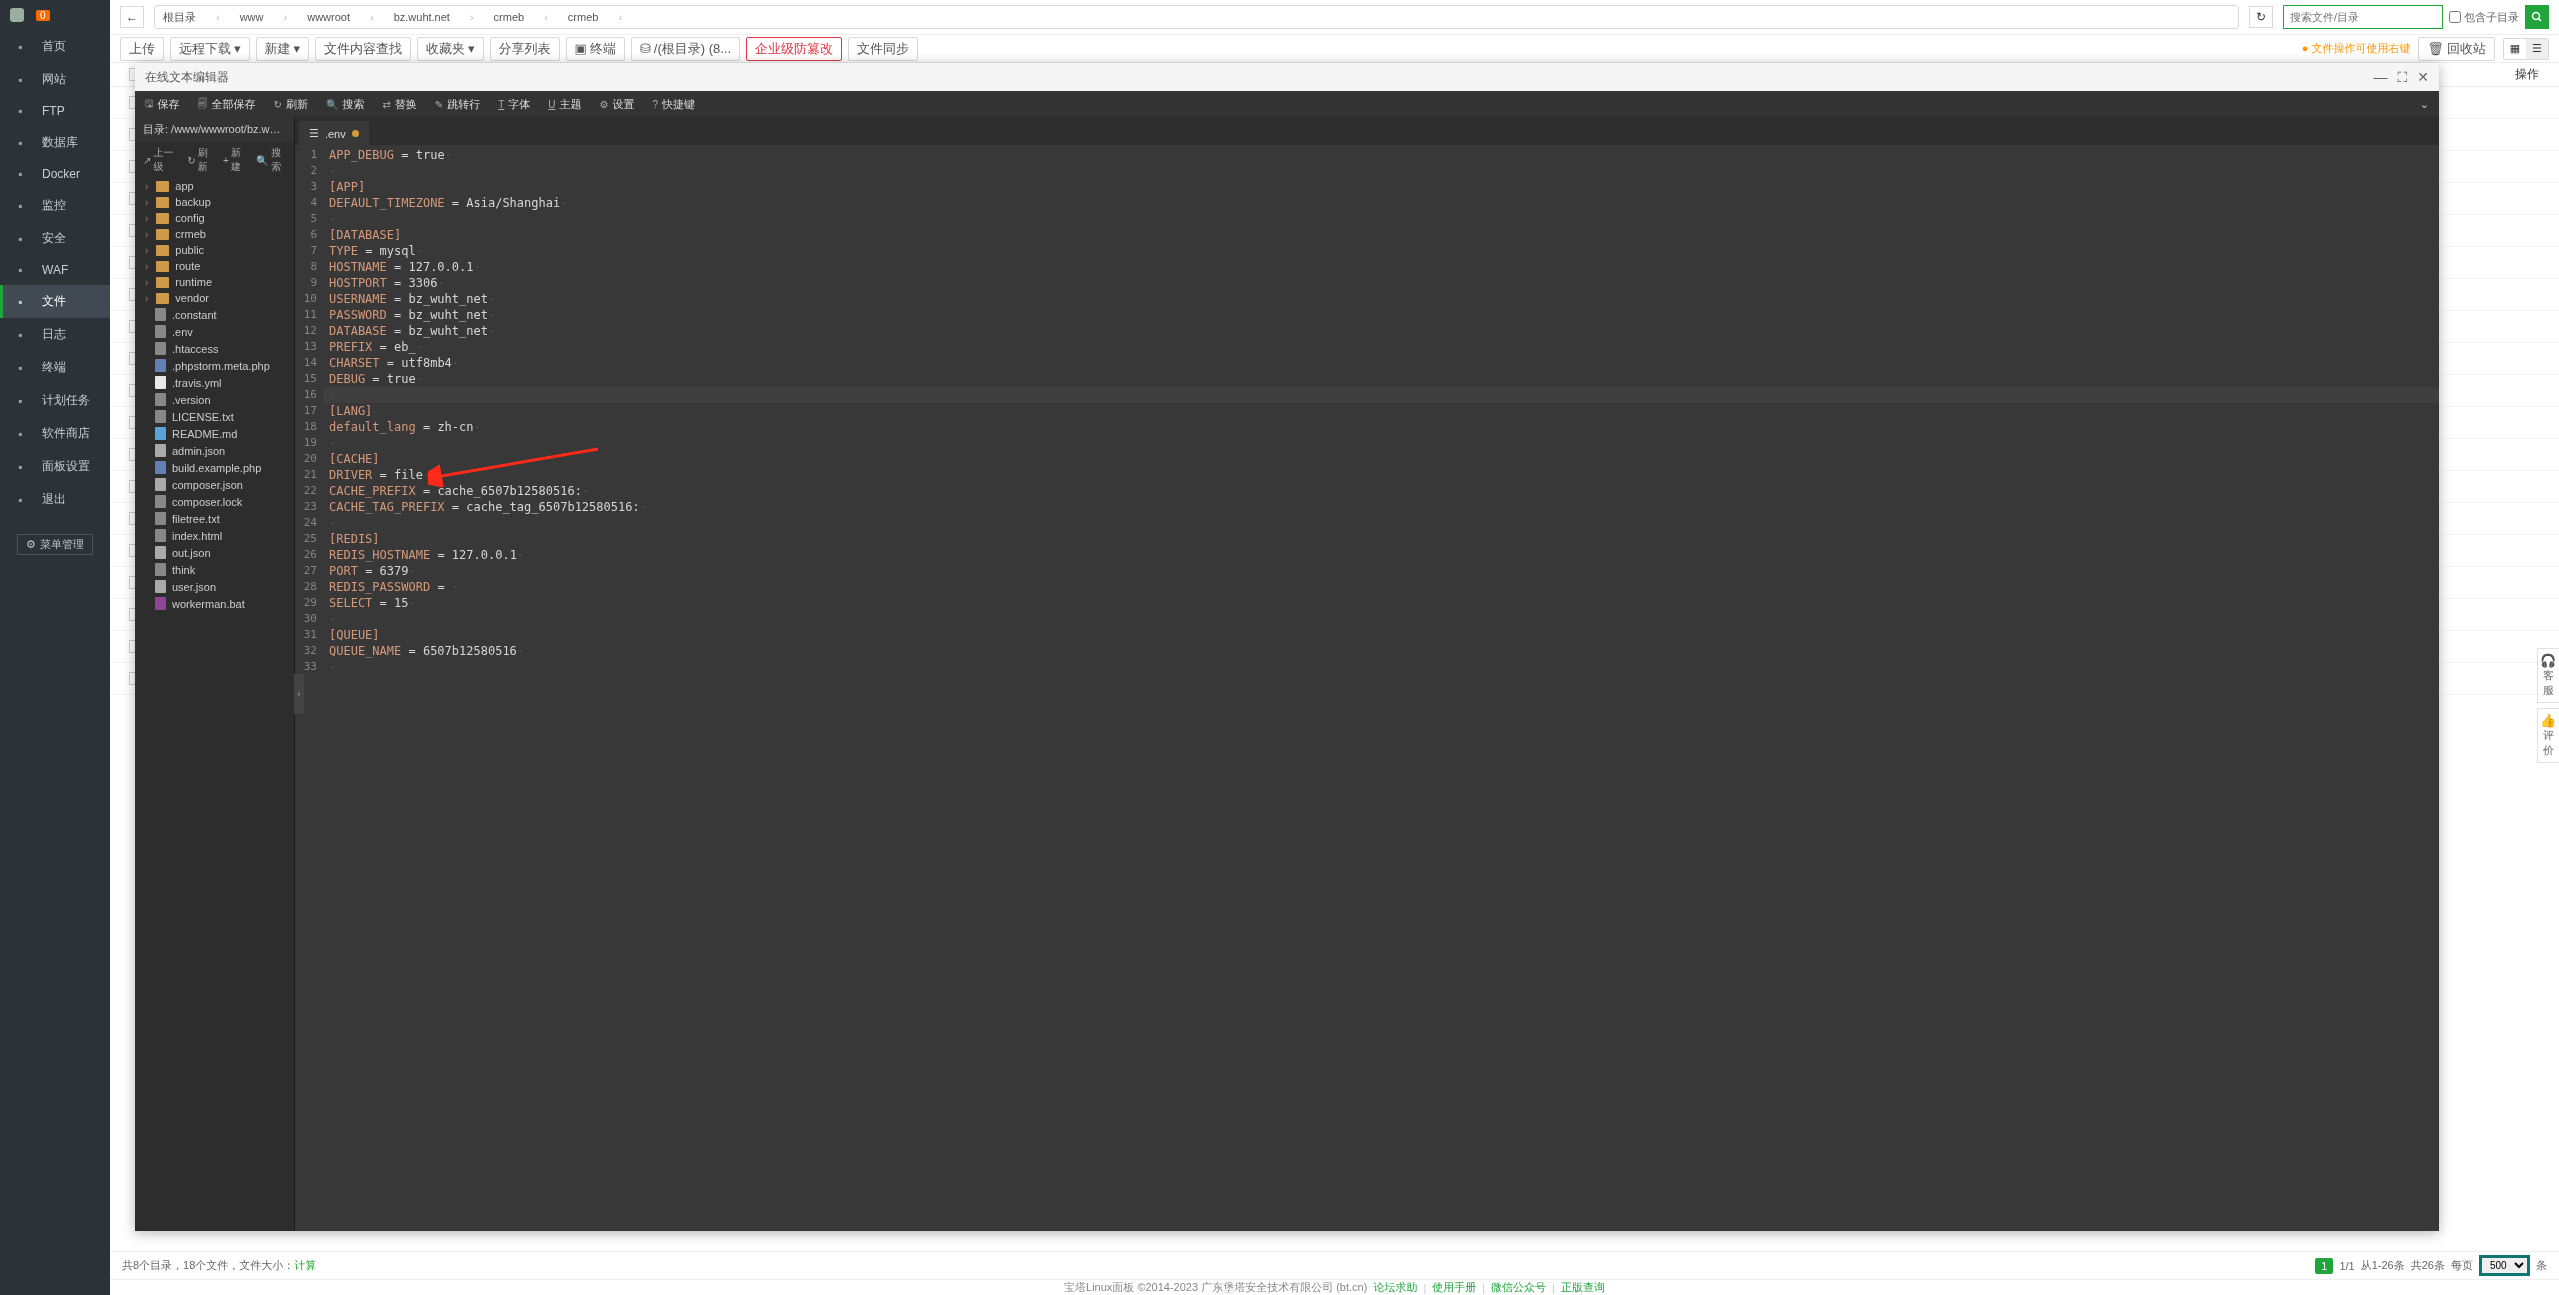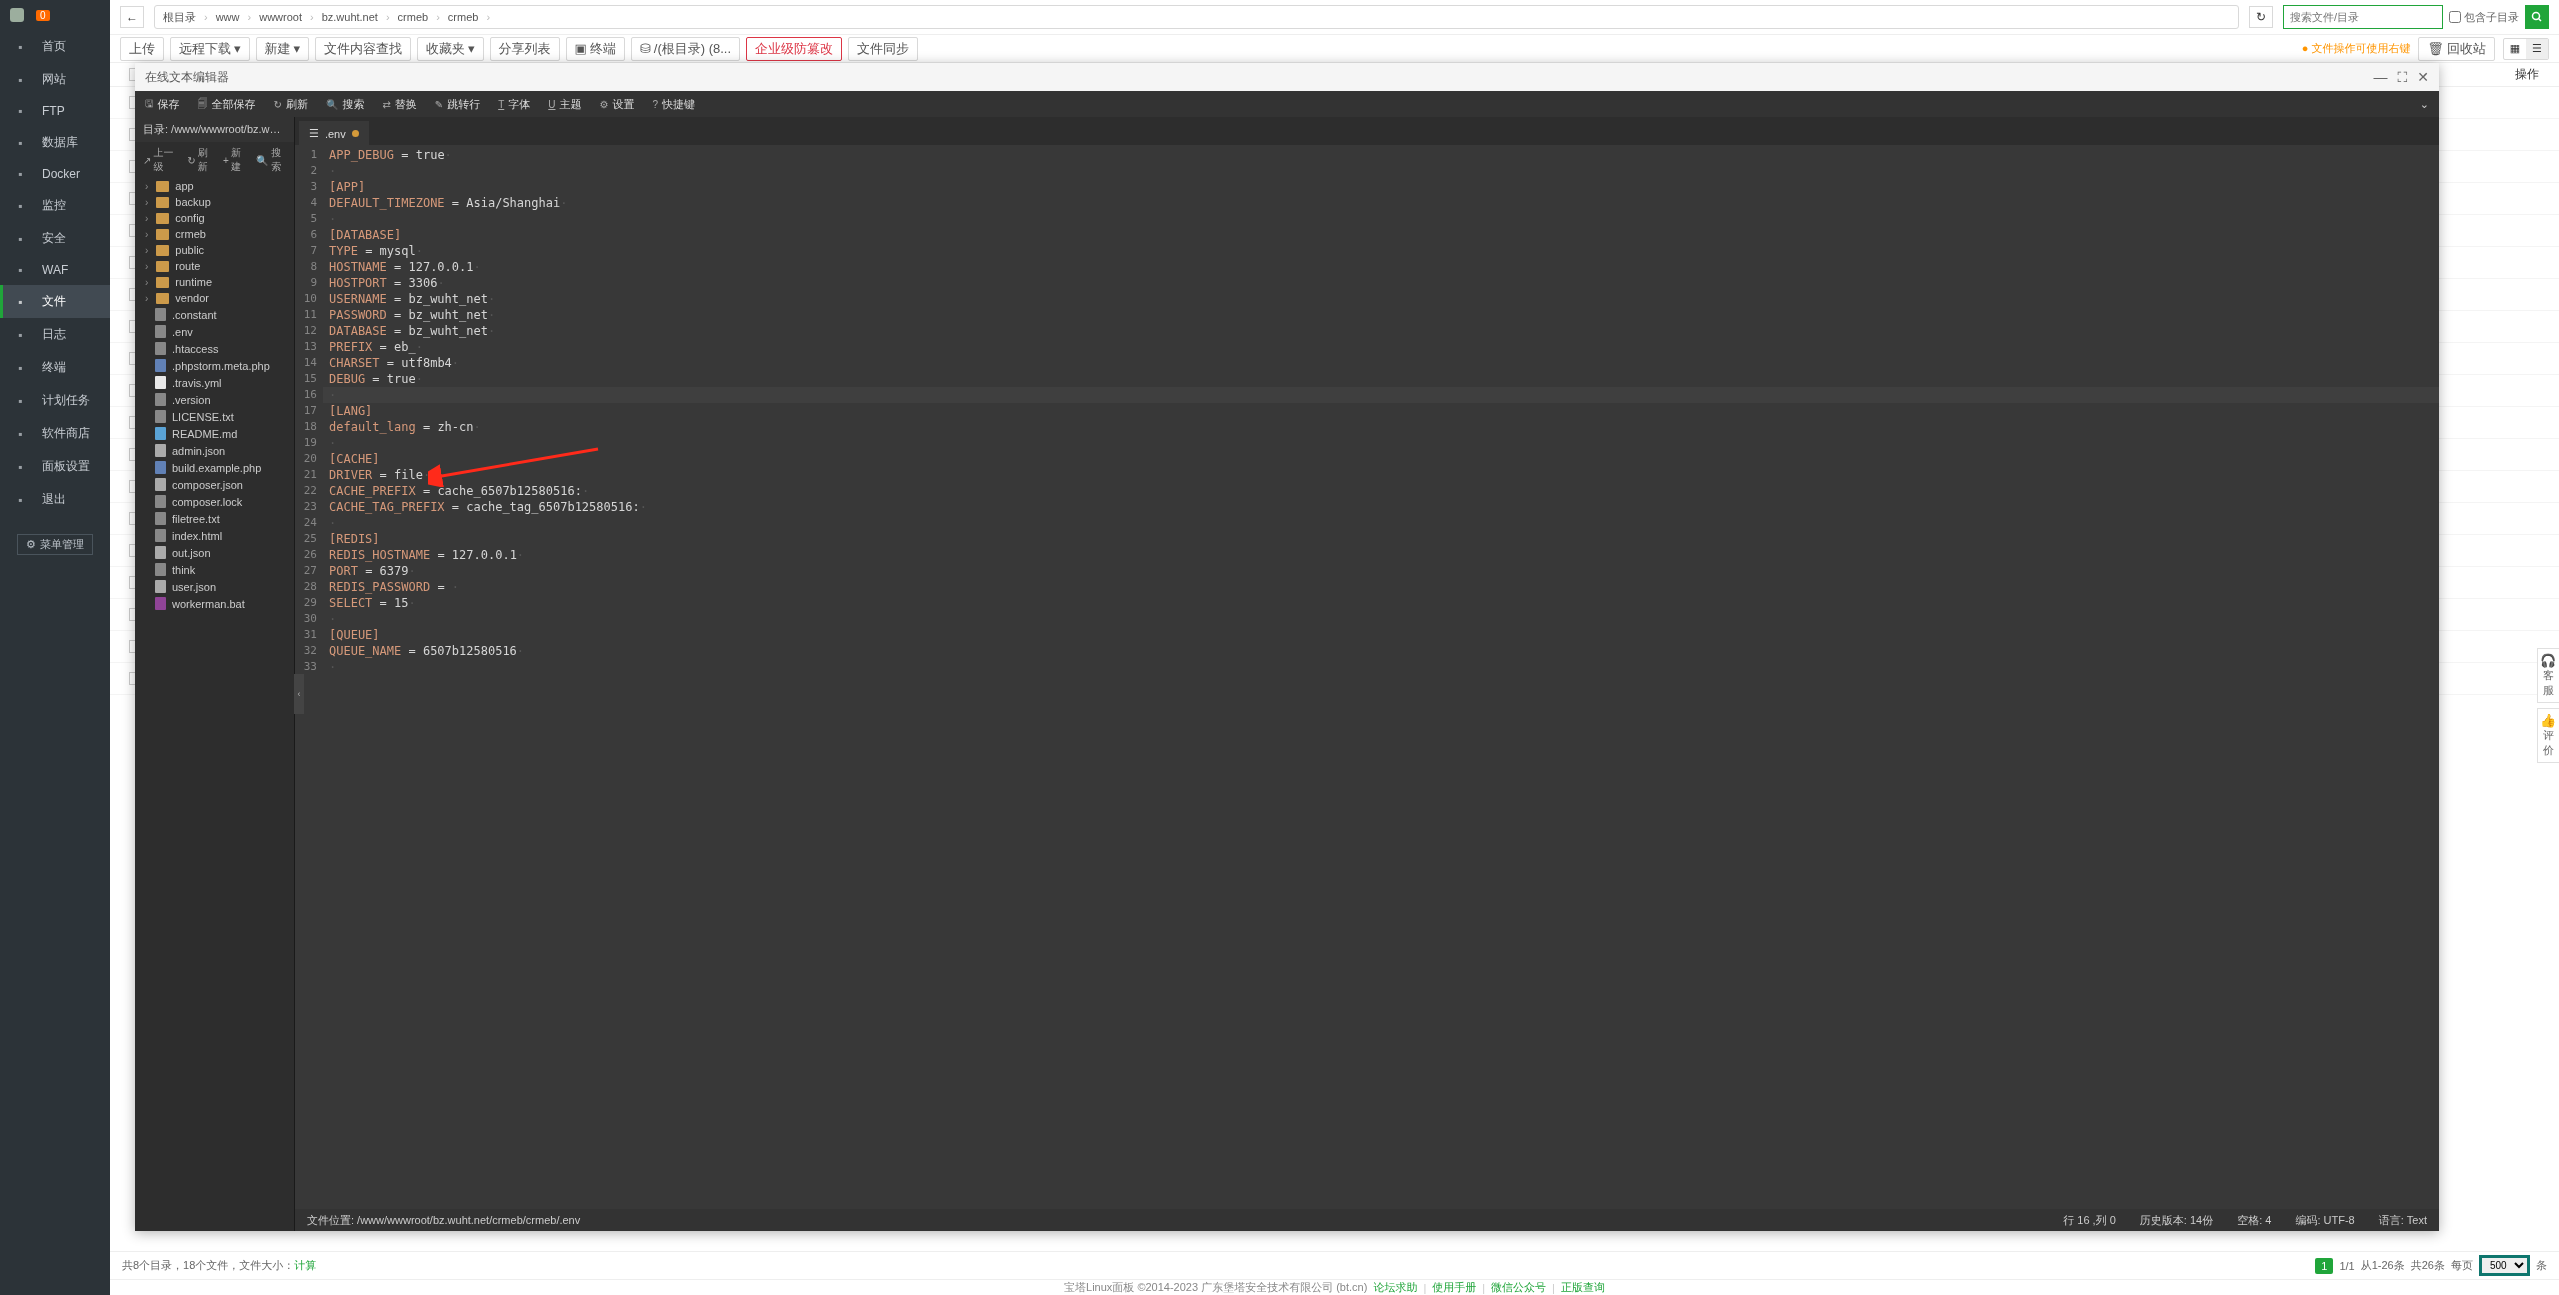--- a/index.html
+++ b/index.html
@@ -18,21 +18,21 @@
     .nav { display: flex; flex-direction: column; }
     .nav-item { display: flex; align-items: center; gap: 10px; padding: 8px 18px; font-size: 12px; cursor: pointer; color: #c8cdd3; }
     .nav-item.active { background: #414a52; color: #fff; border-left: 3px solid #20a53a; padding-left: 15px; }
     .nav-icon { width: 14px; height: 14px; display: inline-block; opacity: 0.7; }
     .menu-manage-wrap { margin-top: 18px; text-align: center; }
     .menu-manage { display: inline-flex; align-items: center; gap: 4px; border: 1px solid #4a545c; padding: 2px 8px; font-size: 11px; color: #bcc3ca; }
     
     
     .top-row { height: 35px; display: flex; align-items: center; padding: 4px 10px; gap: 10px; background: #fff; border-bottom: 1px solid #eee; }
     .btn-nav { width: 24px; height: 22px; border: 1px solid #d9d9d9; background: #fff; display: flex; align-items: center; justify-content: center; cursor: pointer; }
-    .breadcrumbs { flex: 1; display: flex; align-items: center; gap: 8px; border: 1px solid #d9d9d9; border-radius: 3px; height: 24px; padding: 0 8px; font-size: 11px; color: #666; }
+    .breadcrumbs { flex: 1; display: flex; align-items: center; gap: 20px; border: 1px solid #d9d9d9; border-radius: 3px; height: 24px; padding: 0 8px; font-size: 11px; color: #666; }
     .crumb { color: #555; cursor: pointer; }
     .crumb-sep { color: #bbb; }
     .search-wrap { display: flex; align-items: center; }
     .search-input { width: 160px; height: 24px; border: 1px solid #20a53a; padding: 0 6px; font-size: 11px; outline: none; }
     .chk-wrap { display: flex; align-items: center; gap: 3px; font-size: 11px; color: #666; margin: 0 6px; }
     .search-btn { width: 24px; height: 24px; background: #20a53a; color: #fff; display: flex; align-items: center; justify-content: center; cursor: pointer; border: none; }
     
     
     .toolbar { height: 28px; display: flex; align-items: center; padding: 6px 10px; gap: 6px; background: #fff; border-bottom: 1px solid #eee; }
     .tbtn { border: 1px solid #d9d9d9; background: #fff; padding: 2px 8px; font-size: 13px; color: #555; cursor: pointer; border-radius: 2px; display: flex; align-items: center; gap: 3px; }
@@ -590,30 +590,20 @@
                 </div>
               <div class="code" id="code"><div class="code-line"><span class="kw">APP_DEBUG</span><span class="val"> = true</span><span class="sp">·</span></div><div class="code-line"><span class="val"></span><span class="sp">·</span></div><div class="code-line"><span class="kw">[APP]</span></div><div class="code-line"><span class="kw">DEFAULT_TIMEZONE</span><span class="val"> = Asia/Shanghai</span><span class="sp">·</span></div><div class="code-line"><span class="val"></span><span class="sp">·</span></div><div class="code-line"><span class="kw">[DATABASE]</span></div><div class="code-line"><span class="kw">TYPE</span><span class="val"> = mysql</span><span class="sp">·</span></div><div class="code-line"><span class="kw">HOSTNAME</span><span class="val"> = 127.0.0.1</span><span class="sp">·</span></div><div class="code-line"><span class="kw">HOSTPORT</span><span class="val"> = 3306</span><span class="sp">·</span></div><div class="code-line"><span class="kw">USERNAME</span><span class="val"> = bz_wuht_net</span><span class="sp">·</span></div><div class="code-line"><span class="kw">PASSWORD</span><span class="val"> = bz_wuht_net</span><span class="sp">·</span></div><div class="code-line"><span class="kw">DATABASE</span><span class="val"> = bz_wuht_net</span><span class="sp">·</span></div><div class="code-line"><span class="kw">PREFIX</span><span class="val"> = eb_</span><span class="sp">·</span></div><div class="code-line"><span class="kw">CHARSET</span><span class="val"> = utf8mb4</span><span class="sp">·</span></div><div class="code-line"><span class="kw">DEBUG</span><span class="val"> = true</span><span class="sp">·</span></div><div class="code-line hl"><span class="val"></span><span class="sp">·</span></div><div class="code-line"><span class="kw">[LANG]</span></div><div class="code-line"><span class="kw">default_lang</span><span class="val"> = zh-cn</span><span class="sp">·</span></div><div class="code-line"><span class="val"></span><span class="sp">·</span></div><div class="code-line"><span class="kw">[CACHE]</span></div><div class="code-line" style="position: relative;"><span class="kw">DRIVER</span><span class="val"> = file</span><span class="sp">·</span><svg class="arrow" width="180" height="40">
                       <defs>
                         <marker id="ah" markerWidth="10" markerHeight="8" refX="2" refY="4" orient="auto">
                           <polygon points="0 0, 10 4, 0 8" fill="#ff2a1a"></polygon>
                         </marker>
                       </defs>
                       <line x1="170" y1="2" x2="8" y2="30" stroke="#ff2a1a" stroke-width="3" marker-end="url(#ah)"></line>
                     </svg></div><div class="code-line"><span class="kw">CACHE_PREFIX</span><span class="val"> = cache_6507b12580516:</span><span class="sp">·</span></div><div class="code-line"><span class="kw">CACHE_TAG_PREFIX</span><span class="val"> = cache_tag_6507b12580516:</span><span class="sp">·</span></div><div class="code-line"><span class="val"></span><span class="sp">·</span></div><div class="code-line"><span class="kw">[REDIS]</span></div><div class="code-line"><span class="kw">REDIS_HOSTNAME</span><span class="val"> = 127.0.0.1</span><span class="sp">·</span></div><div class="code-line"><span class="kw">PORT</span><span class="val"> = 6379</span><span class="sp">·</span></div><div class="code-line"><span class="kw">REDIS_PASSWORD</span><span class="val"> = </span><span class="sp">·</span></div><div class="code-line"><span class="kw">SELECT</span><span class="val"> = 15</span><span class="sp">·</span></div><div class="code-line"><span class="val"></span><span class="sp">·</span></div><div class="code-line"><span class="kw">[QUEUE]</span></div><div class="code-line"><span class="kw">QUEUE_NAME</span><span class="val"> = 6507b12580516</span><span class="sp">·</span></div><div class="code-line"><span class="val"></span><span class="sp">·</span></div></div>
             </div>
-            <div class="editor-status">
-              <span>文件位置:  /www/wwwroot/bz.wuht.net/crmeb/crmeb/.env</span>
-              <div class="right">
-                <span>行 16 ,列 0</span>
-                <span>历史版本:  14份</span>
-                <span>空格:  4</span>
-                <span>编码:  UTF-8</span>
-                <span>语言:  Text</span>
-              </div>
-            </div>
           </div>
         </div>
       </div>
     </div>
 
     <div class="file-footer">
       <span><span>共8个目录，18个文件，文件大小：</span><span class="calc-link">计算</span></span>
       <div class="footer-right">
         <span class="page-num">1</span>
         <span>1/1</span>

